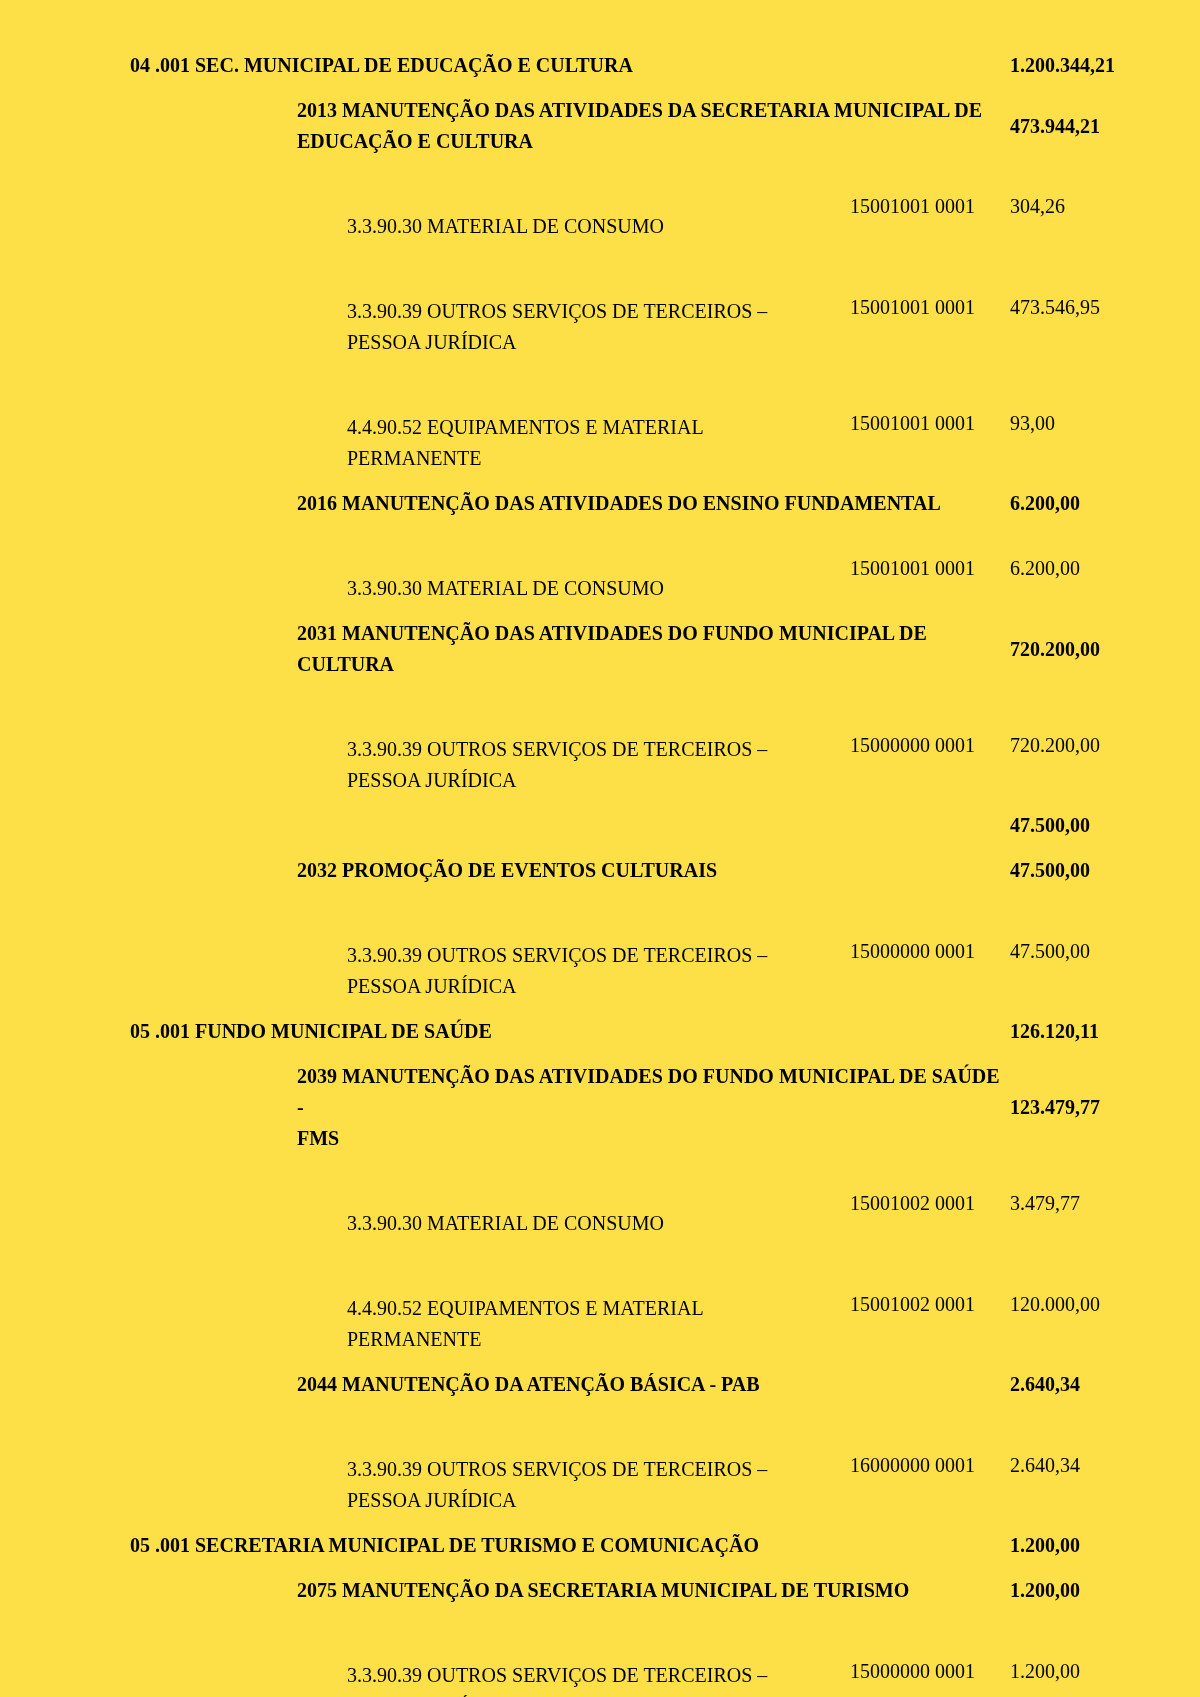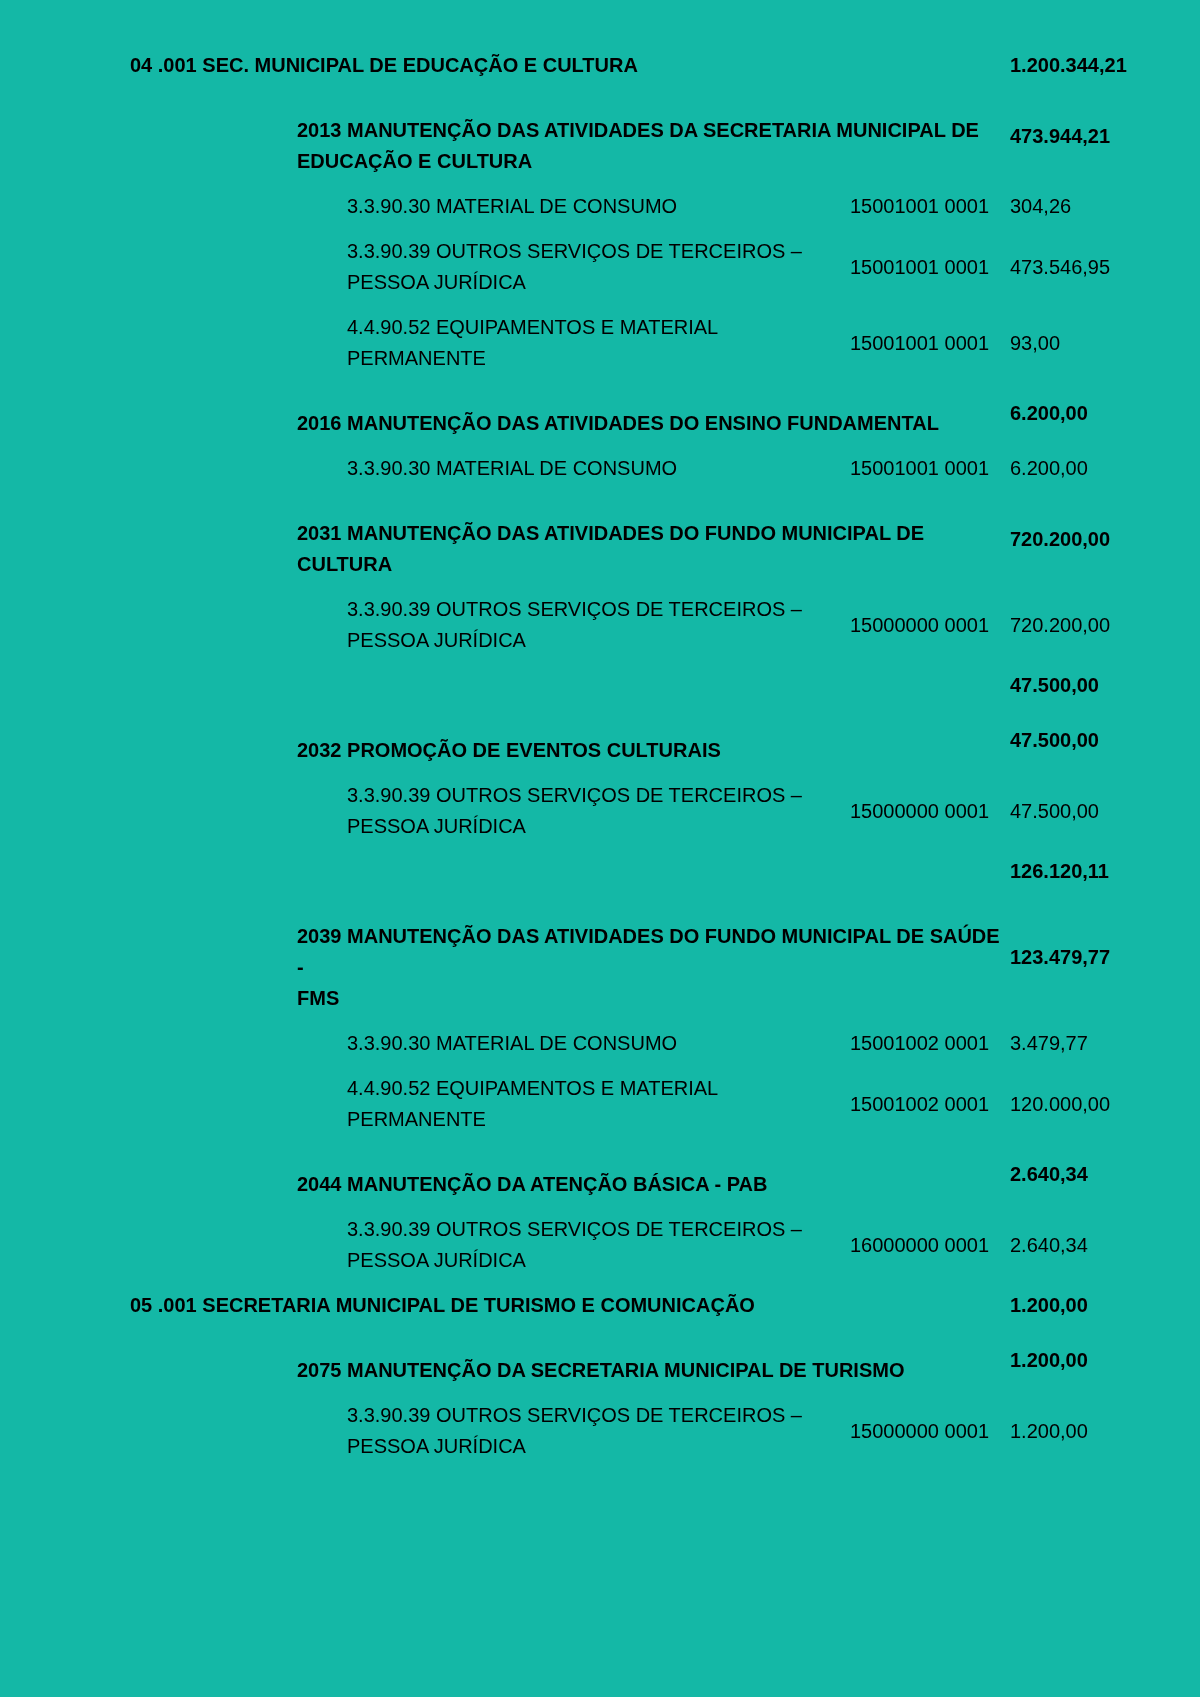--- a/index.html
+++ b/index.html
@@ -12,21 +12,22 @@
     background: #ffffff;
     color: #000000;
     font-family: "Liberation Sans", sans-serif;
     overflow: hidden;
   }
   .page {
     box-sizing: border-box;
     width: 1200px;
     height: 1697px;
     padding: 50px 55px 0 130px; 
-    background: #14b8a6;
+    background: #fde047;
+    font-family: Liberation Serif, serif;
   }
   .rows {
     width: 100%;
   }
   .row {
     display: grid;
     grid-template-columns: 1fr 160px 135px;
     align-items: center;
     margin-bottom: 14px;
     font-size: 20px;
@@ -52,28 +53,28 @@
     font-weight: bold;
   }
   .row.unit .amount {
     font-weight: bold;
   }
   
   .row.action .label {
     grid-column: 1 / 3;
     font-weight: bold;
     padding-left: 167px;
-    margin-top: 20px;
   }
   .row.action .amount {
     font-weight: bold;
   }
   
   .row.expense .label {
     padding-left: 217px;
+    margin-top: 40px;
   }
 </style>
 </head>
 <body style="background: rgb(255, 255, 255); color: rgb(0, 0, 0);">
 
 <div class="page">
   <div class="rows" id="rows">
       <div class="row unit">
         <div class="label">04 .001 SEC. MUNICIPAL DE EDUCAÇÃO E CULTURA</div>
         <div class="amount">1.200.344,21</div>
@@ -127,20 +128,21 @@
         <div class="label">2032 PROMOÇÃO DE EVENTOS CULTURAIS</div>
         <div class="amount">47.500,00</div>
       </div>
       <div class="row expense">
         <div class="label">3.3.90.39 OUTROS SERVIÇOS DE TERCEIROS –
 PESSOA JURÍDICA</div>
         <div class="source">15000000 0001</div>
         <div class="amount">47.500,00</div>
       </div>
       <div class="row unit">
+        <div class="label">05 .001 FUNDO MUNICIPAL DE SAÚDE</div>
         <div class="amount">126.120,11</div>
       </div>
       <div class="row action">
         <div class="label">2039 MANUTENÇÃO DAS ATIVIDADES DO FUNDO MUNICIPAL DE SAÚDE -
 FMS</div>
         <div class="amount">123.479,77</div>
       </div>
       <div class="row expense">
         <div class="label">3.3.90.30 MATERIAL DE CONSUMO</div>
         <div class="source">15001002 0001</div>

